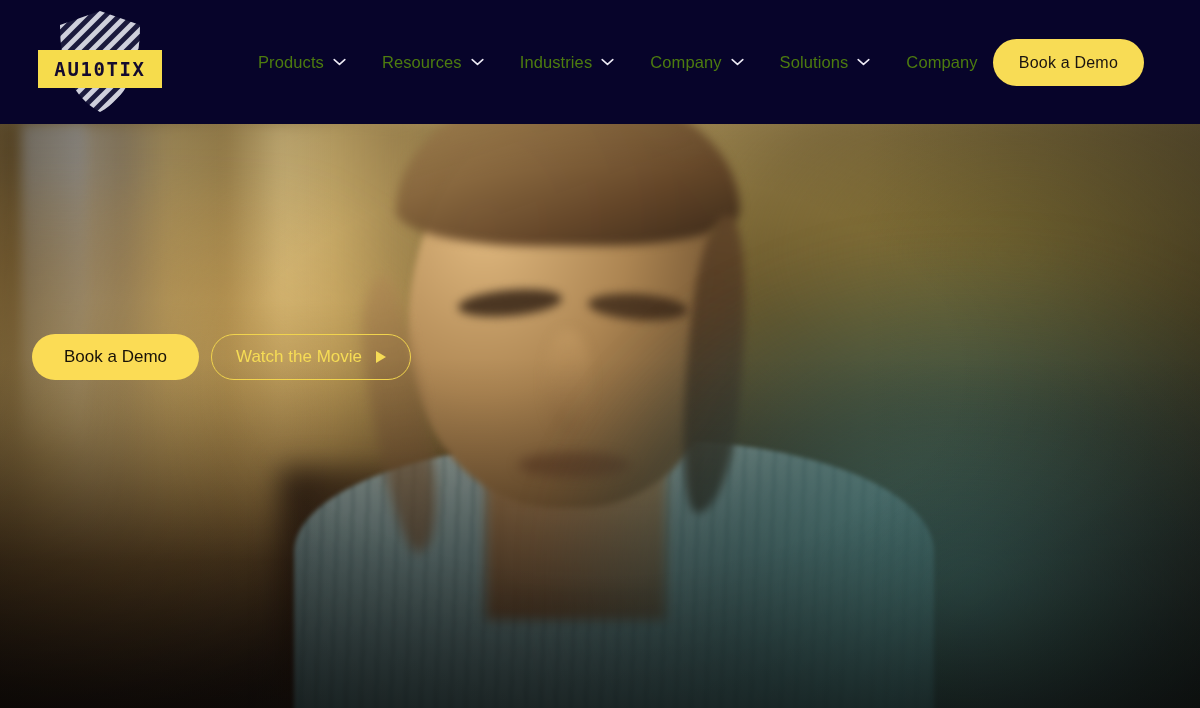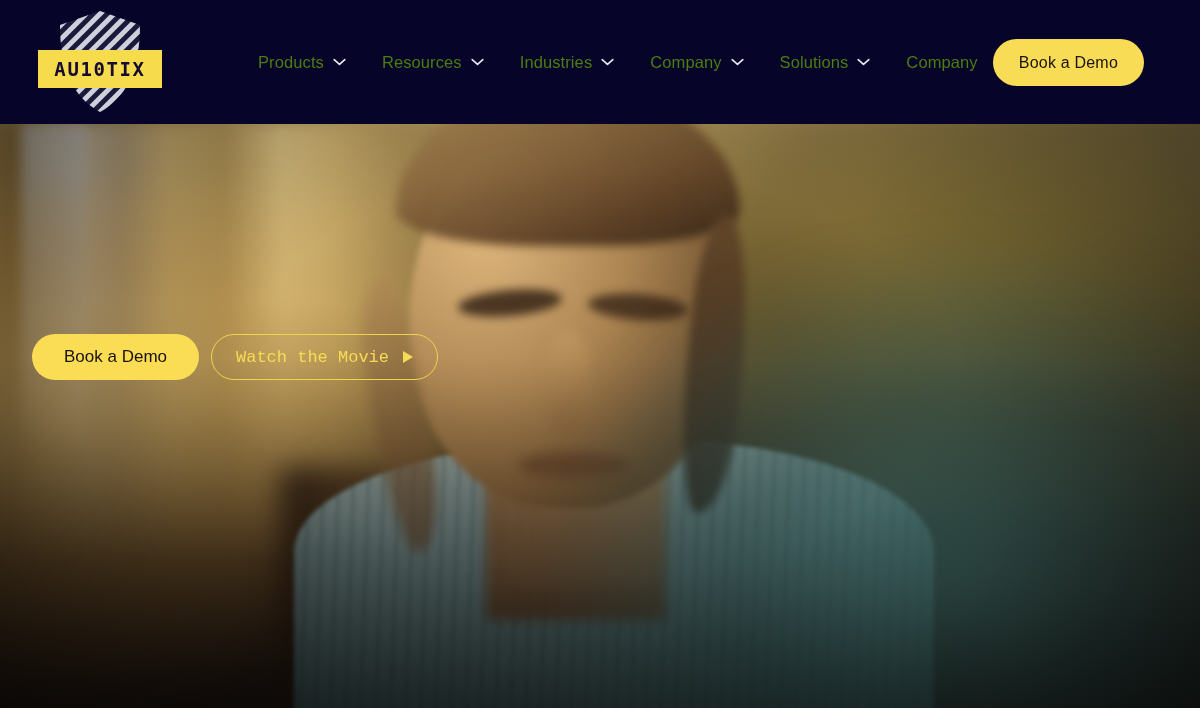--- a/index.html
+++ b/index.html
@@ -285,21 +285,21 @@
     font-size:17px; font-weight:400;
     cursor:pointer;
     display:flex; align-items:center; justify-content:center;
     white-space:nowrap;
   }
   .btn-ghost {
     height:46px; padding:12px 24px;
     background:transparent;
     color:#F6DC55;
     border:1.5px solid #F1D44D; border-radius:24px;
-    font-family:Liberation Mono, monospace;
+    font-family:Liberation Sans, sans-serif;
     font-size:17px; font-weight:400;
     cursor:pointer;
     display:flex; align-items:center; justify-content:center; gap:14px;
     white-space:nowrap;
   }
   .play-tri {
     width:0; height:0;
     border-left:10px solid #F6DC55;
     border-top:6.5px solid transparent;
     border-bottom:6.5px solid transparent;

